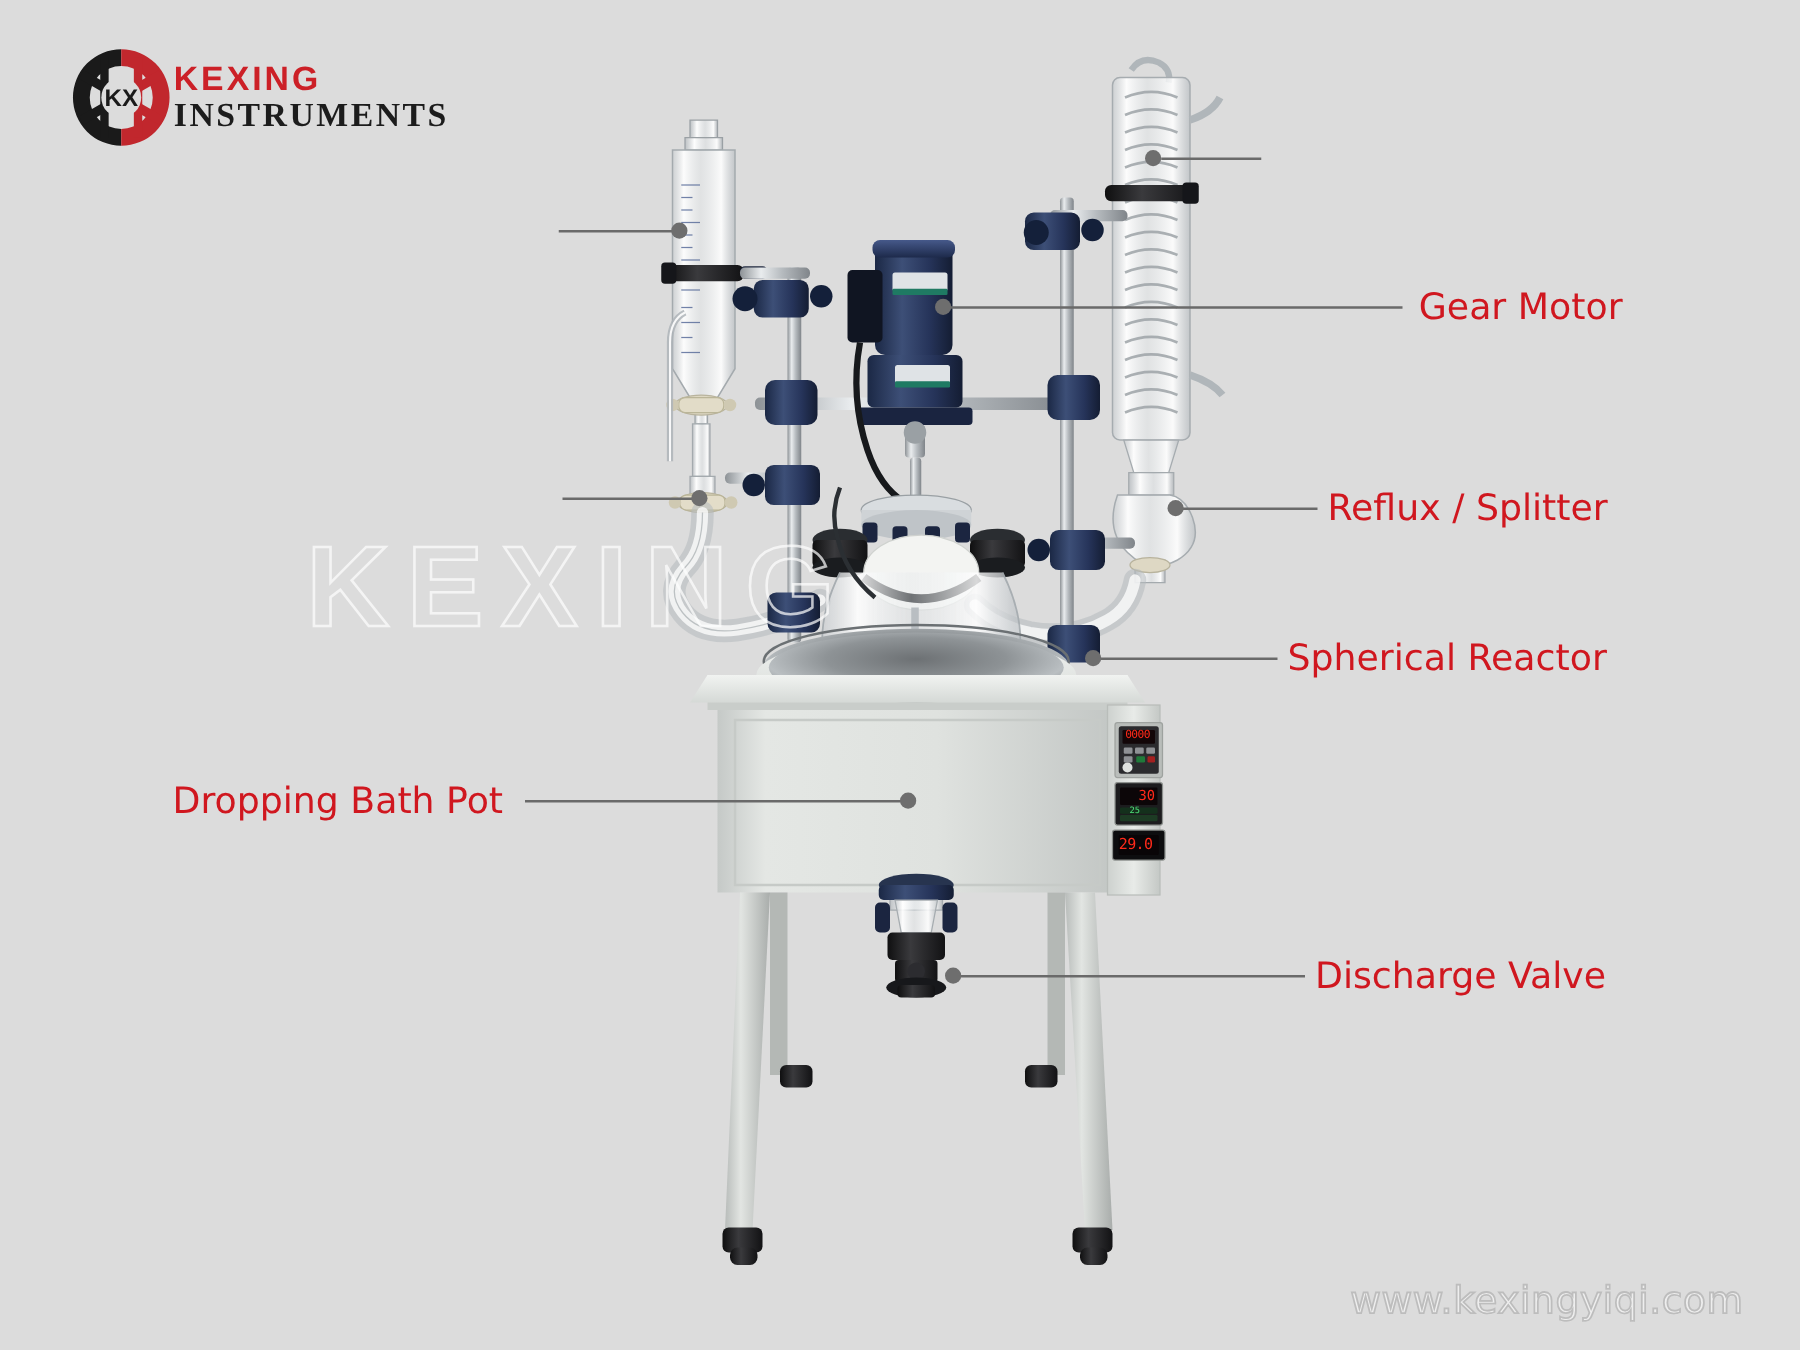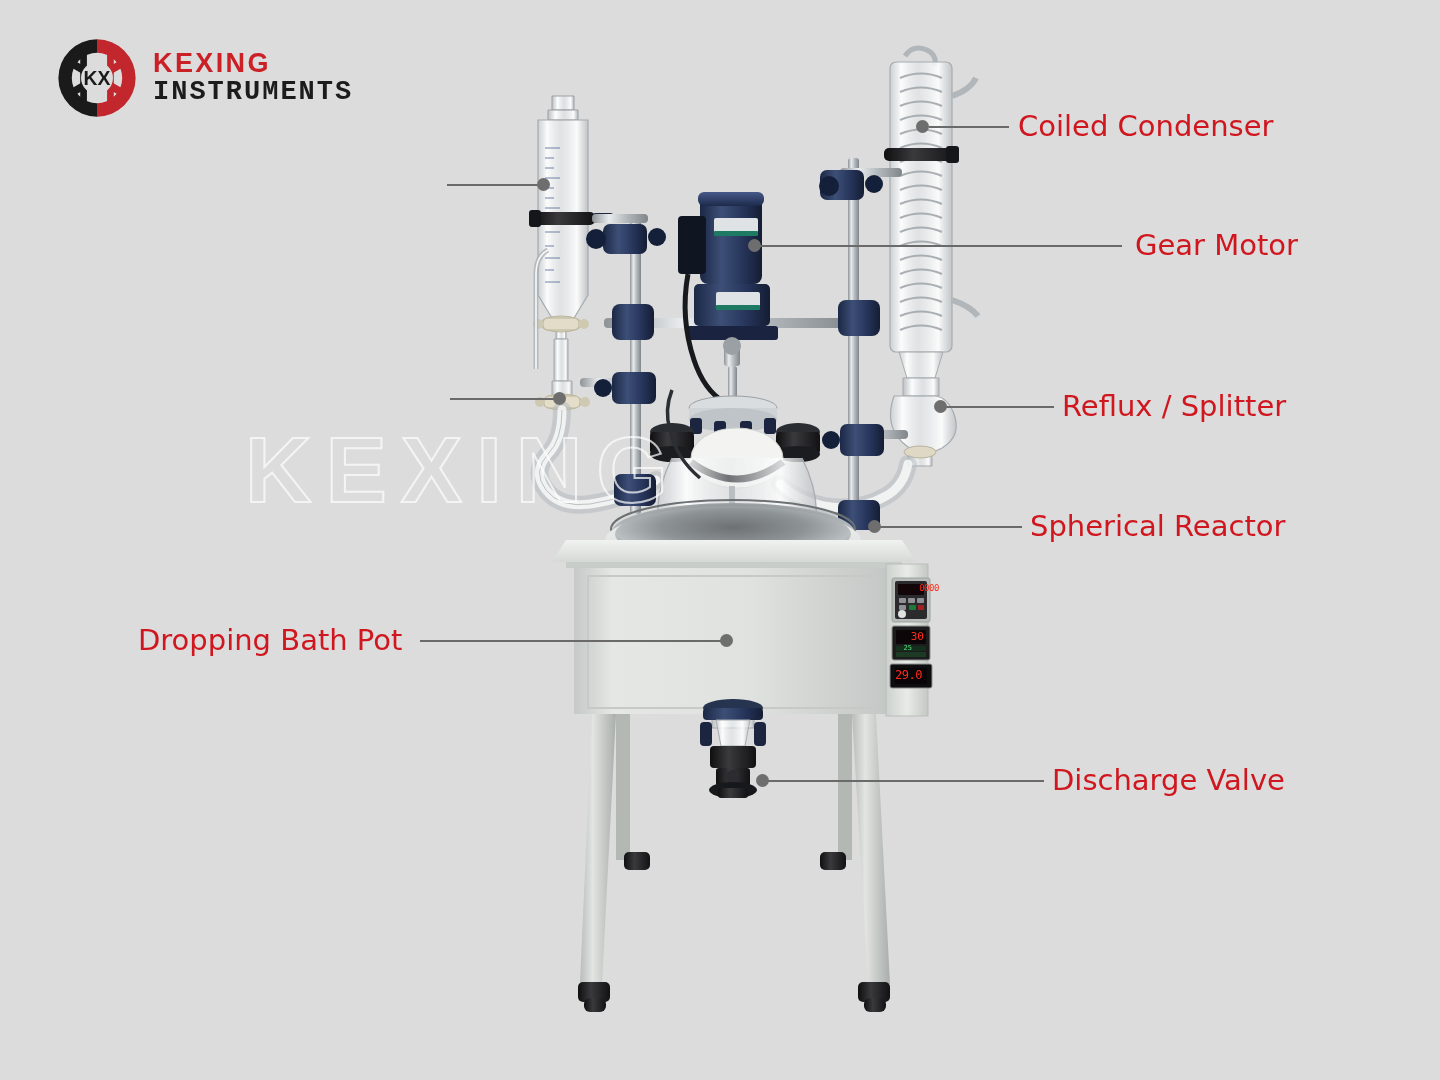--- a/index.html
+++ b/index.html
@@ -6,25 +6,25 @@
   html,body { width:1440px; height:1080px; }
   body {
     background:#dcdcdc;
     font-family:"DejaVu Sans", sans-serif;
     position:relative;
     overflow:hidden;
   }
   #stage { position:absolute; inset:0; }
 
   
-  .logo-wrap { position:absolute; left:55px; top:36px; display:flex; align-items:center; gap:14px; }
+  .logo-wrap { position:absolute; left:55px; top:36px; display:flex; align-items:center; }
   .logo-mark { width:84px; height:84px; position:relative; }
   .logo-text { line-height:1.08; }
   .logo-text .l1 { color:#cc2027; font-size:27px; font-weight:bold; letter-spacing:2.4px; font-family:"Liberation Sans", sans-serif; }
-  .logo-text .l2 { color:#1c1c1c; font-size:27px; font-weight:bold; letter-spacing:2.0px; font-family:Liberation Mono, monospace; }
+  .logo-text .l2 { color:#1c1c1c; font-size:27px; font-weight:bold; letter-spacing:2.0px; font-family:Liberation Serif, serif; }
 
   
   .label {
     position:absolute;
     color:#d0171f;
     font-size:29px;
     font-family:"DejaVu Sans", sans-serif;
     line-height:1.28;
     white-space:pre-line;
   }
@@ -402,41 +402,41 @@
       <rect x="710" y="746" width="46" height="22" rx="4" fill="url(#blk)"></rect>
       <rect x="716" y="768" width="34" height="18" rx="3" fill="url(#blk)"></rect>
       <circle cx="733" cy="777" r="7" fill="#2c2c30"></circle>
 
       <ellipse cx="733" cy="790" rx="24" ry="8" fill="#17181b"></ellipse>
       <rect x="718" y="788" width="30" height="10" rx="3" fill="url(#blk)"></rect>
     </g>
   </svg>
 
   <div class="wm-center">KEXING</div>
+  <div class="wm-url">www.kexingyiqi.com</div>
 
   <div class="logo-wrap">
     <div class="logo-mark">
       <svg width="84" height="84" viewBox="0 0 100 100">
         <path d="M50 4 A46 46 0 0 0 50 96 L50 80 A30 30 0 0 1 50 20 Z" fill="#1a1a1a"></path>
         <path d="M50 4 A46 46 0 0 1 50 96 L50 80 A30 30 0 0 0 50 20 Z" fill="#c1272d"></path>
         <path d="M12 28 L50 50 L12 72" fill="none" stroke="#1a1a1a" stroke-width="9"></path>
         <path d="M88 28 L50 50 L88 72" fill="none" stroke="#c1272d" stroke-width="9"></path>
         <path d="M34 12 L34 88" stroke="#1a1a1a" stroke-width="8" fill="none"></path>
         <path d="M66 12 L66 88" stroke="#c1272d" stroke-width="8" fill="none"></path>
         <circle cx="50" cy="50" r="19" fill="#dcdcdc"></circle>
         <text x="50" y="58" font-family="Liberation Sans, sans-serif" font-size="23" font-weight="bold" text-anchor="middle" fill="#1a1a1a">KX</text>
       </svg>
     </div>
     <div class="logo-text">
       <div class="l1">KEXING</div>
       <div class="l2">INSTRUMENTS</div>
     </div>
   </div>
 
-  <div class="label right" style="left:1018px; top:108px;">Coiled Condenser</div>
   <div class="leader" style="left:929px; top:126px; width:80px;"></div>
   <div class="dot" style="left:916px; top:120px;"></div>
 
   <div class="label right" style="left:1135px; top:227px;">Gear Motor</div>
   <div class="leader" style="left:756px; top:245px; width:366px;"></div>
   <div class="dot" style="left:748px; top:239px;"></div>
 
   <div class="label right" style="left:1062px; top:388px;">Reflux / Splitter</div>
   <div class="leader" style="left:944px; top:406px; width:110px;"></div>
   <div class="dot" style="left:934px; top:400px;"></div>
@@ -454,21 +454,21 @@
 
   <div class="leader" style="left:450px; top:398px; width:110px;"></div>
   <div class="dot" style="left:553px; top:392px;"></div>
 
   <div class="label left" style="left:138px; top:622px;">Dropping Bath Pot</div>
   <div class="leader" style="left:420px; top:640px; width:306px;"></div>
   <div class="dot" style="left:720px; top:634px;"></div>
 
   <div style="position:absolute; left:898px; top:583px; width:24px; text-align:center;
               font-family:'DejaVu Sans Mono',monospace; font-size:9px; color:#ff2a1a;
-              letter-spacing:-0.5px;margin-left:19px;">0000</div>
+              letter-spacing:-0.5px;">0000</div>
 
   <div style="position:absolute; left:896px; top:630px; width:30px; text-align:right;
               font-family:'DejaVu Sans Mono',monospace; font-size:11px; color:#ff2a1a;
               padding-right:2px;">30</div>
 
   <div style="position:absolute; left:896px; top:644px; width:30px; text-align:right;
               font-family:'DejaVu Sans Mono',monospace; font-size:7px; color:#4fe07a;
               padding-right:14px;">25</div>
 
   <div style="position:absolute; left:895px; top:668px; width:32px; text-align:left;

